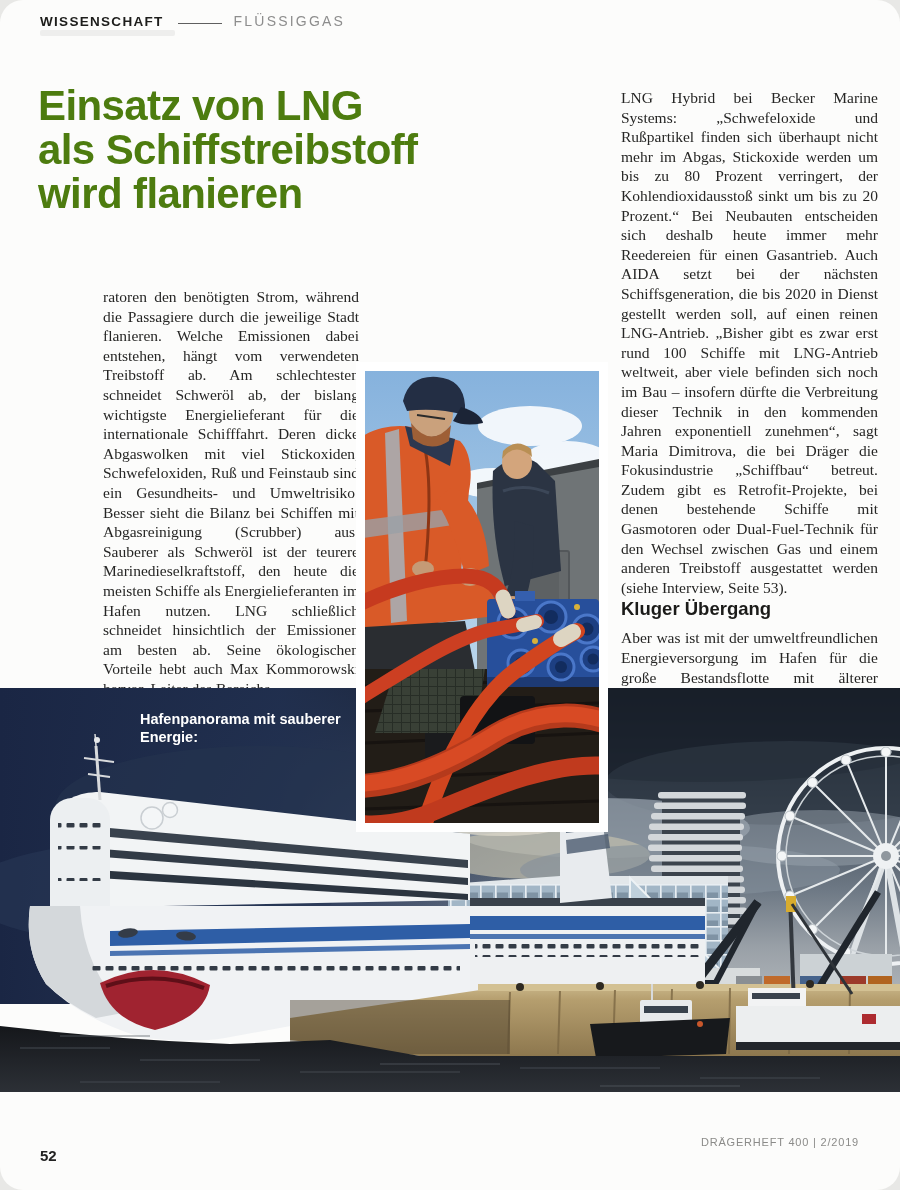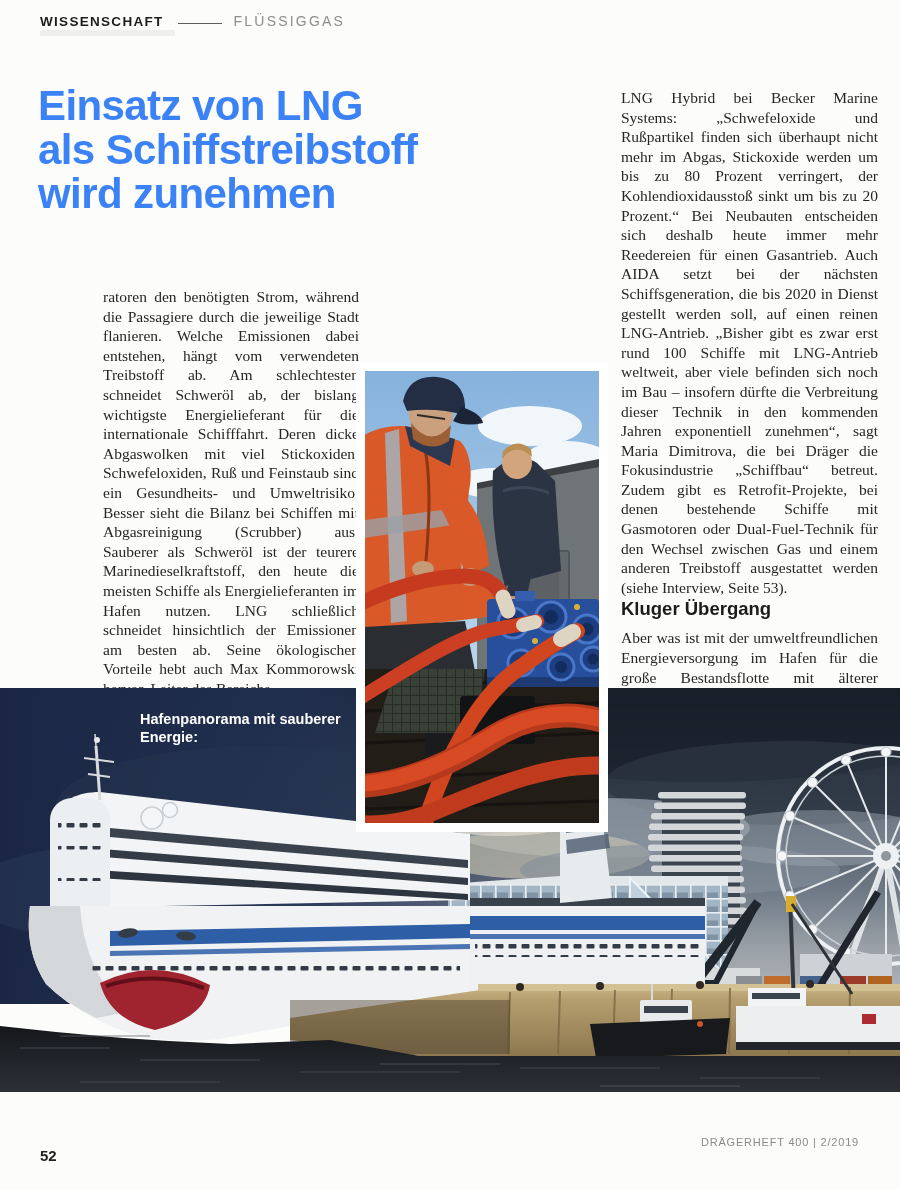--- a/index.html
+++ b/index.html
@@ -1,30 +1,30 @@
 <!DOCTYPE html>
 <html lang="de"><head>
 <meta charset="utf-8">
 <style>
   html,body{margin:0;padding:0;background:#e8e8e6;}
   .page{
     position:relative;width:900px;height:1190px;margin:0 auto;
     background:#fcfcfb;overflow:hidden;
-    font-family:"Liberation Sans",sans-serif;color:#1d1d1b;
+    font-family:"Liberation Sans",sans-serif;color:#1d1d1b;border-radius:23px;
   }
   
   .kicker{position:absolute;left:40px;top:11px;display:flex;align-items:center;height:20px;}
   .kicker-section{font-weight:bold;font-size:13.5px;letter-spacing:1.3px;color:#1d1d1b;}
   .kicker-rule{display:inline-block;width:44px;border-top:1.5px solid #5f5f5f;margin:4px 12px 0 14px;}
   .kicker-topic{font-size:14px;letter-spacing:2.2px;color:#8d8d8d;}
   .kicker-shadow{position:absolute;left:40px;top:30px;width:135px;height:6px;background:#9a9a9a;opacity:.14;border-radius:2px;}
   
   .headline{
     position:absolute;left:38px;top:84px;
-    font-weight:bold;font-size:42px;line-height:44px;letter-spacing:-.6px;color:#3b82f6;
+    font-weight:bold;font-size:42px;line-height:44px;letter-spacing:-.6px;color:#4d7c0f;
   }
   
   .bodycol{position:absolute;font-family:"Liberation Serif","DejaVu Serif",serif;
     font-size:15.5px;line-height:19.6px;color:#262625;text-align:justify;}
   .col-left{left:103px;top:287px;width:256px;}
   .col-right{left:621px;top:88px;width:257px;}
   .col-right p{margin:0;}
   .col-left p{margin:0;}
   .subhead{
     font-family:Liberation Sans, sans-serif;font-weight:bold;
@@ -57,21 +57,21 @@
   <div class="kicker-shadow"></div>
   <div class="kicker">
     <span class="kicker-section">WISSENSCHAFT</span>
     <span class="kicker-rule"></span>
     <span class="kicker-topic">FLÜSSIGGAS</span>
   </div>
 
   <h1 class="headline" style="margin:0;">
     <span style="display:block">Einsatz von LNG</span>
     <span style="display:block">als Schiffstreibstoff</span>
-    <span style="display:block">wird zunehmen</span>
+    <span style="display:block">wird flanieren</span>
   </h1>
 
   <div class="bodycol col-left">
     <p>ratoren den benötigten Strom, während die Passagiere durch die jeweilige Stadt flanieren. Welche Emissionen dabei entstehen, hängt vom verwendeten Treibstoff ab. Am schlechtesten schneidet Schweröl ab, der bislang wichtigste Energielieferant für die internationale Schifffahrt. Deren dicke Abgaswolken mit viel Stickoxiden, Schwefeloxiden, Ruß und Feinstaub sind ein Gesundheits- und Umweltrisiko. Besser sieht die Bilanz bei Schiffen mit Abgasreinigung (Scrubber) aus. Sauberer als Schweröl ist der teurere Marinedieselkraftstoff, den heute die meisten Schiffe als Energielieferanten im Hafen nutzen. LNG schließlich schneidet hinsichtlich der Emissionen am besten ab. Seine ökologischen Vorteile hebt auch Max Kommorowski hervor, Leiter des Bereichs</p>
   </div>
 
   <div class="bodycol col-right">
     <p>LNG Hybrid bei Becker Marine Systems: „Schwefeloxide und Rußpartikel finden sich überhaupt nicht mehr im Abgas, Stickoxide werden um bis zu 80 Prozent verringert, der Kohlendioxidausstoß sinkt um bis zu 20 Prozent.“ Bei Neubauten entscheiden sich deshalb heute immer mehr Reedereien für einen Gasantrieb. Auch AIDA setzt bei der nächsten Schiffsgeneration, die bis 2020 in Dienst gestellt werden soll, auf einen reinen LNG-Antrieb. „Bisher gibt es zwar erst rund 100 Schiffe mit LNG-Antrieb weltweit, aber viele befinden sich noch im Bau – insofern dürfte die Verbreitung dieser Technik in den kommenden Jahren exponentiell zunehmen“, sagt Maria Dimitrova, die bei Dräger die Fokusindustrie „Schiffbau“ betreut. Zudem gibt es Retrofit-Projekte, bei denen bestehende Schiffe mit Gasmotoren oder Dual-Fuel-Technik für den Wechsel zwischen Gas und einem anderen Treibstoff ausgestattet werden (siehe Interview, Seite 53).</p>
     <div class="subhead">Kluger Übergang</div>
     <p>Aber was ist mit der umweltfreundlichen Energieversorgung im Hafen für die große Bestandsflotte mit älterer Motorentechnik? Hier setzt Becker Marine Systems mit der</p>

